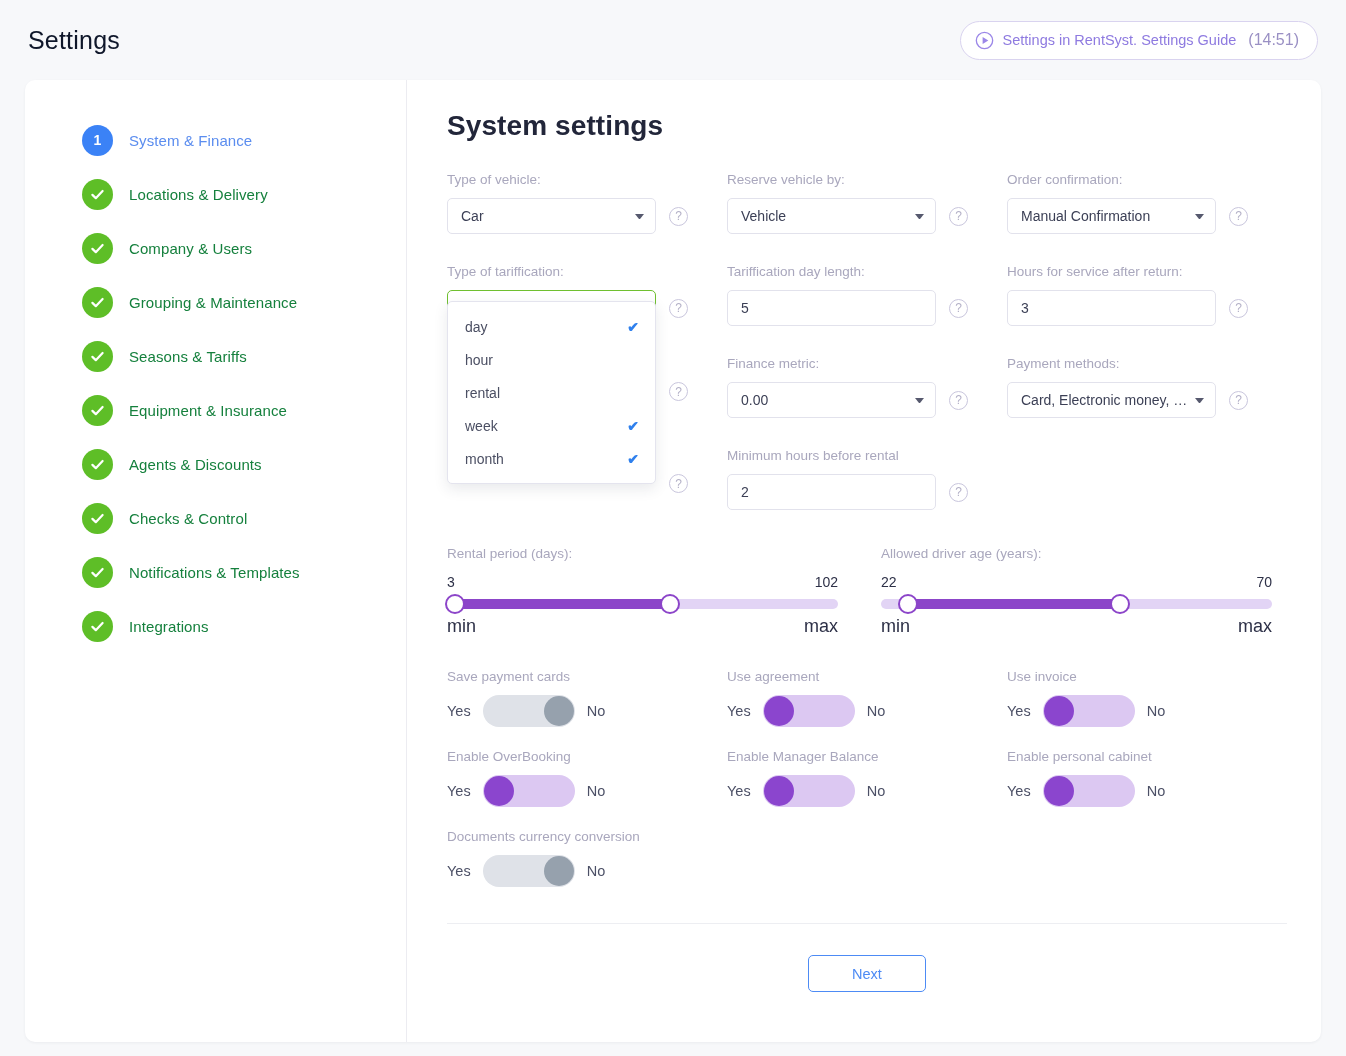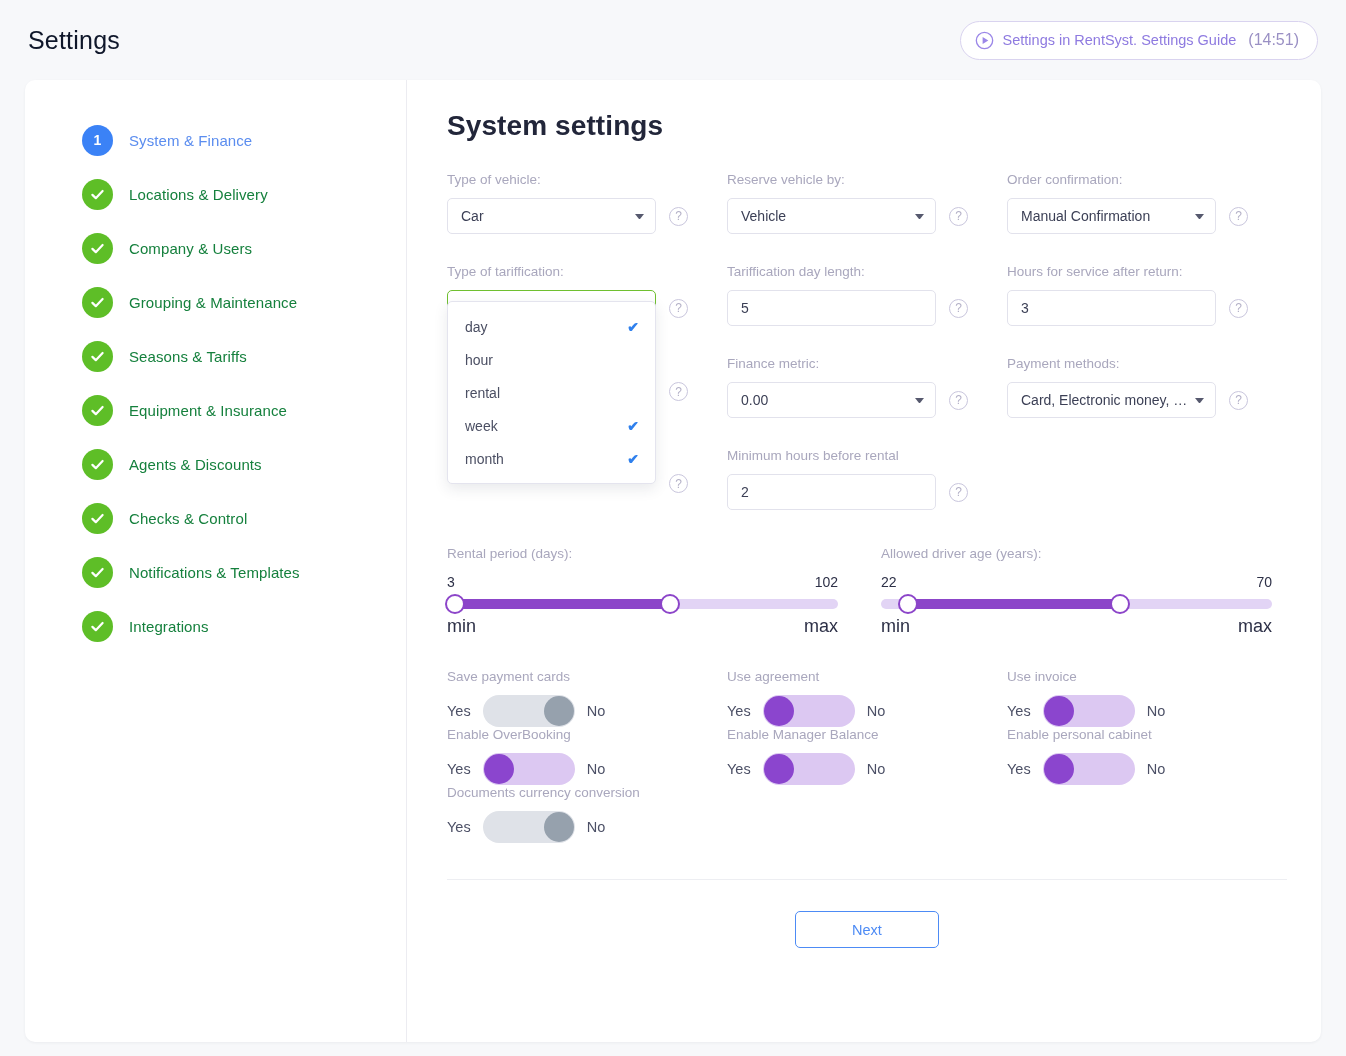--- a/index.html
+++ b/index.html
@@ -219,20 +219,21 @@
     background: #fff;
     border: 2px solid #8c45c9;
     transform: translateX(-10px);
     cursor: pointer;
   }
 
   
   .tog-grid {
     display: grid;
     grid-template-columns: repeat(3, 280px);
+    row-gap: 22px;
     margin-top: 32px;
   }
   .tog-cell { width: 280px; }
   .tog-label {
     font-size: 13.5px;
     color: #a9a7bd;
     font-weight: 500;
     margin-bottom: 11px;
     white-space: nowrap;
   }
@@ -254,21 +255,21 @@
   .switch.on  .dot { left: 1px;  background: #8b45ce; }
   .switch.off .dot { right: 1px; background: #96a1ad; }
 
   
   .divider {
     border-top: 1px solid #edeef2;
     margin: 36px 0 0 0;
   }
   .footer { display: flex; justify-content: center; padding-top: 31px; }
   .next-btn {
-    width: 144px; height: 37px;
+    width: 118px; height: 37px;
     border: 1px solid #4d8bf5;
     border-radius: 5px;
     background: #fff;
     color: #4d8bf5;
     font-size: 14.5px;
     font-family: "Liberation Sans", sans-serif;
     cursor: pointer;
   }
 </style>
 </head>

